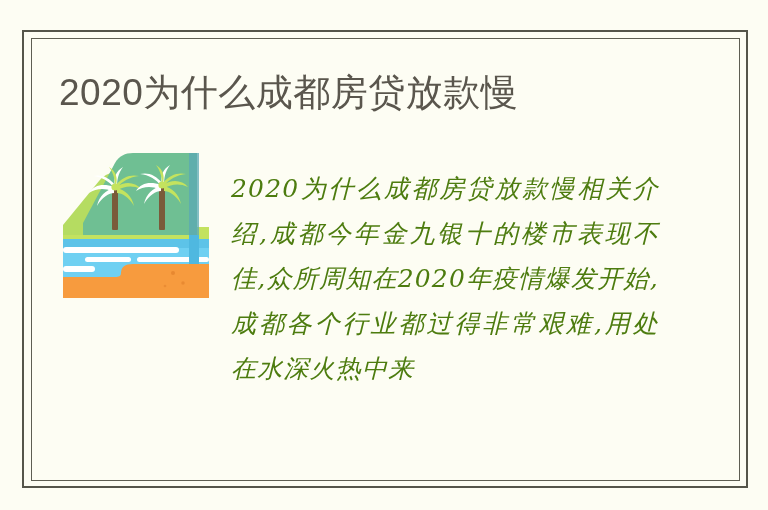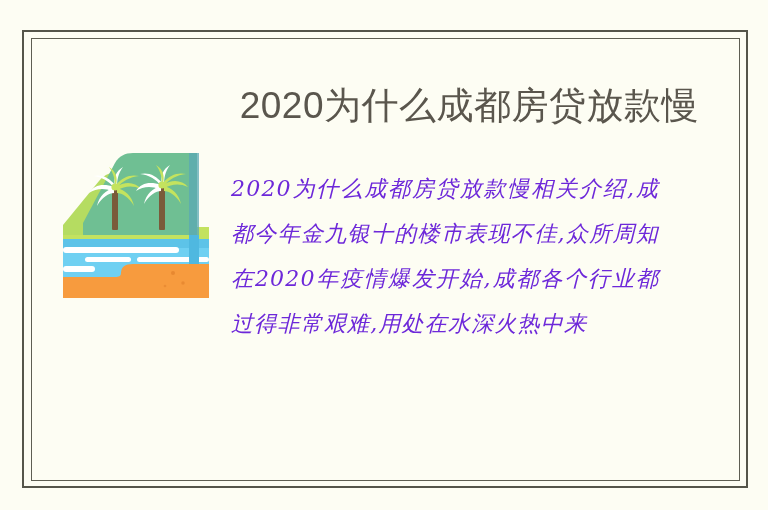--- a/index.html
+++ b/index.html
@@ -38,29 +38,28 @@
     width: 709px;
     height: 443px;
     border: 1px solid #5E5E52;
     box-sizing: border-box;
   }
 
   
   .title {
     position: absolute;
     left: 59px;
-    top: 82px;
+    top: 69px;
     width: 640px;
     font-size: 37px;
     line-height: 48px;
     letter-spacing: 0.5px;
     color: #5A564D;
     font-weight: 400;
     white-space: nowrap;
-    text-align: right;
   }
 
   
   .illustration {
     position: absolute;
     left: 63px;
     top: 147px;
     width: 146px;
     height: 151px;
   }
@@ -70,23 +69,23 @@
     height: 151px;
   }
 
   
   .body-copy {
     position: absolute;
     left: 231px;
     top: 166px;
     width: 428px;
     font-family: "DejaVu Serif", "Liberation Serif", serif;
-    font-size: 22px;
+    font-size: 25px;
     line-height: 45px;
-    color: #6d28d9;
+    color: #4d7c0f;
     letter-spacing: 1.2px;
     text-align: justify;
     text-justify: inter-character;
     font-style: italic;
     font-weight: 400;
   }
 </style>
 </head>
 <body>
 

